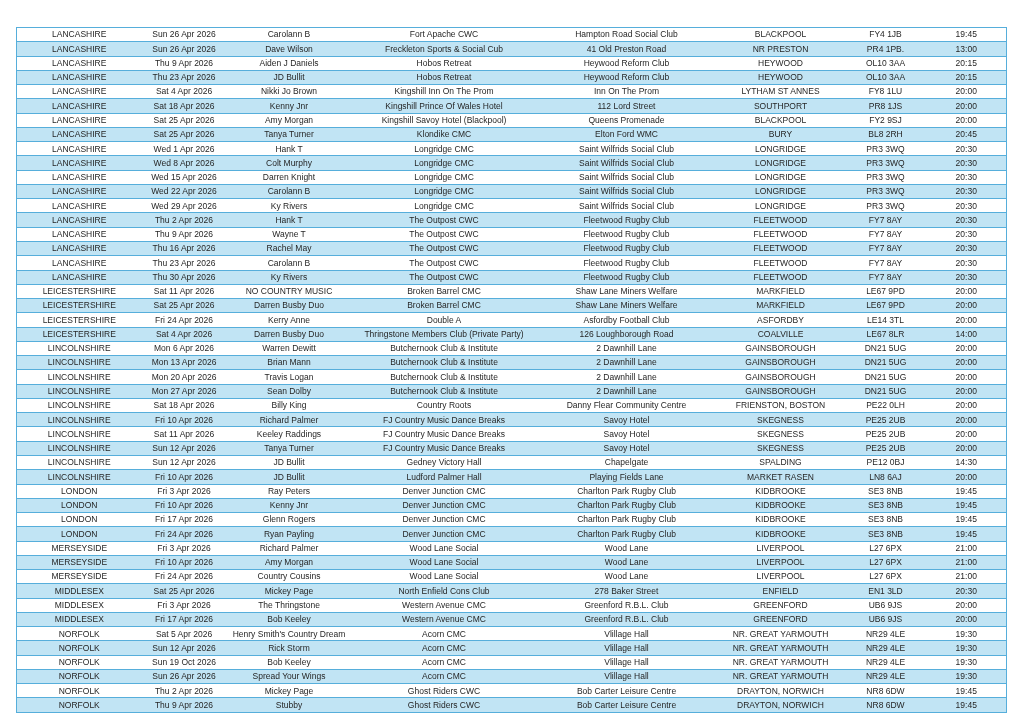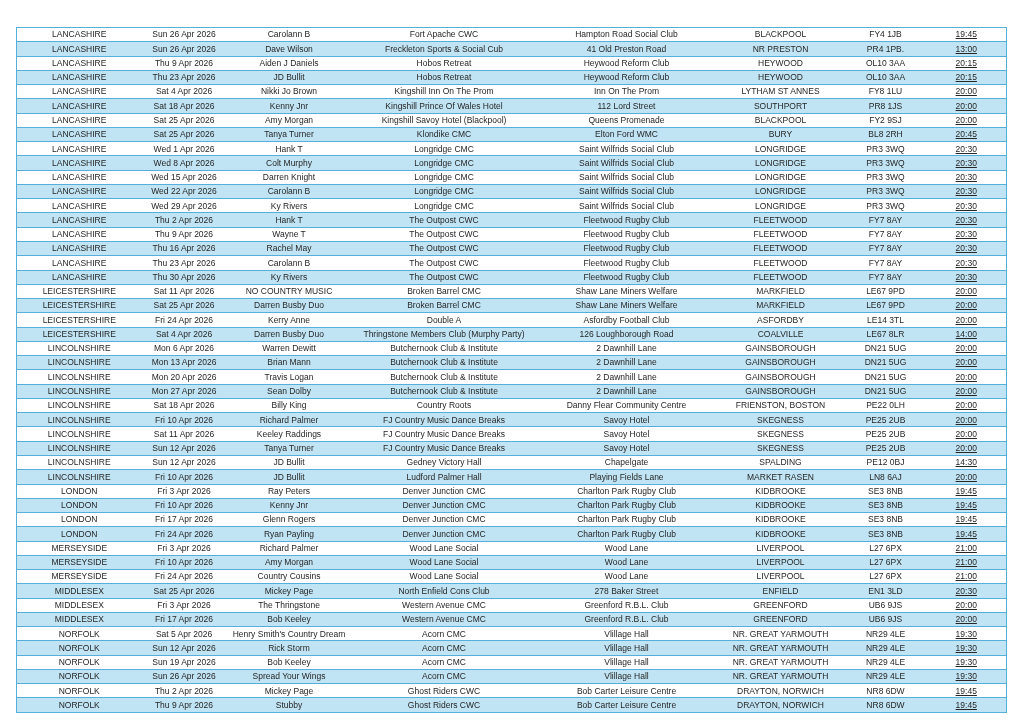--- a/index.html
+++ b/index.html
@@ -34,21 +34,21 @@
     padding: 0 2px;
     text-align: center;
     vertical-align: middle;
     font-size: 8.5px;
     line-height: 1;
     color: #262626;
     white-space: nowrap;
     overflow: hidden;
   }
   table.gig-table td:first-child { border-left: 1px solid var(--grid-color, #56aedb); }
-  table.gig-table td:last-child  { border-right: 1px solid var(--grid-color, #56aedb); text-decoration: underline; }
+  table.gig-table td:last-child  { border-right: 1px solid var(--grid-color, #56aedb); }
   table.gig-table tr:nth-child(even) td { background: var(--row-fill, #c1e4f4); }
   table.gig-table tr:nth-child(odd) td  { background: #ffffff; }
   
   col.c-county   { width: 125px; }
   col.c-date     { width: 85px; }
   col.c-artist   { width: 125px; }
   col.c-venue    { width: 185px; }
   col.c-address  { width: 180px; }
   col.c-town     { width: 128px; }
   col.c-postcode { width: 82px; }
@@ -277,21 +277,21 @@
           <td>Double A</td>
           <td>Asfordby Football Club</td>
           <td>ASFORDBY</td>
           <td>LE14 3TL</td>
           <td>20:00</td>
         </tr>
         <tr>
           <td>LEICESTERSHIRE</td>
           <td>Sat 4 Apr 2026</td>
           <td>Darren Busby Duo</td>
-          <td>Thringstone Members Club (Murphy Party)</td>
+          <td>Thringstone Members Club (Private Party)</td>
           <td>126 Loughborough Road</td>
           <td>COALVILLE</td>
           <td>LE67 8LR</td>
           <td>14:00</td>
         </tr>
         <tr>
           <td>LINCOLNSHIRE</td>
           <td>Mon 6 Apr 2026</td>
           <td>Warren Dewitt</td>
           <td>Butchernook Club &amp; Institute</td>
@@ -505,21 +505,21 @@
           <td>Sun 12 Apr 2026</td>
           <td>Rick Storm</td>
           <td>Acorn CMC</td>
           <td>Vlillage Hall</td>
           <td>NR. GREAT YARMOUTH</td>
           <td>NR29 4LE</td>
           <td>19:30</td>
         </tr>
         <tr>
           <td>NORFOLK</td>
-          <td>Sun 19 Apr 2026</td>
+          <td>Sun 19 Oct 2026</td>
           <td>Bob Keeley</td>
           <td>Acorn CMC</td>
           <td>Vlillage Hall</td>
           <td>NR. GREAT YARMOUTH</td>
           <td>NR29 4LE</td>
           <td>19:30</td>
         </tr>
         <tr>
           <td>NORFOLK</td>
           <td>Sun 26 Apr 2026</td>

